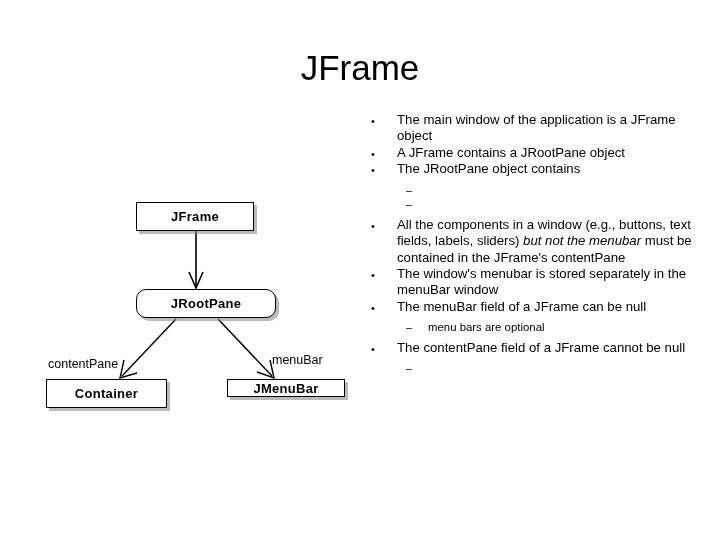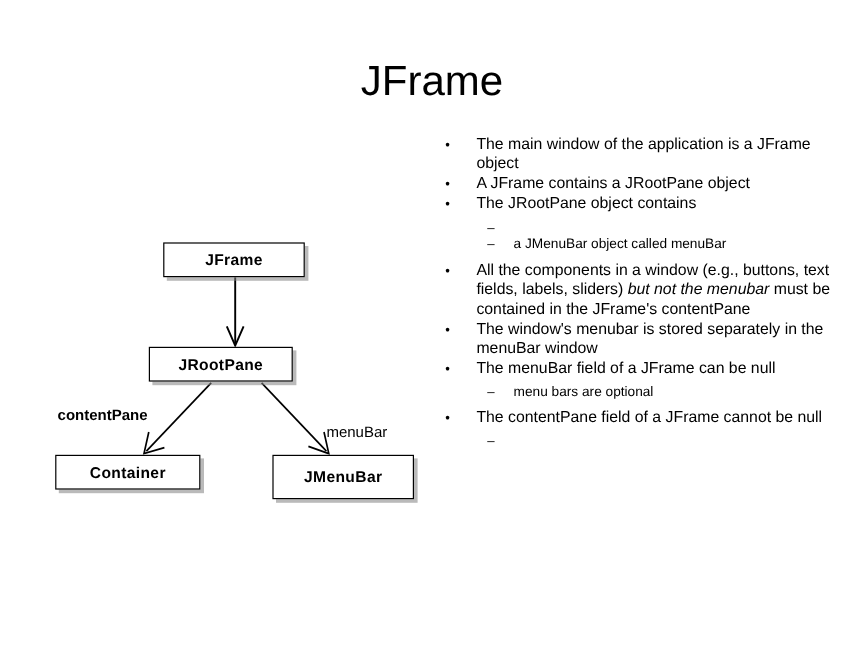--- a/index.html
+++ b/index.html
@@ -58,48 +58,48 @@
     font-size: 13px;
     letter-spacing: 0.3px;
   }
   #node-jframe {
     left: 136px;
     top: 22px;
     width: 118px;
     height: 29px;
   }
   #node-jrootpane {
-    left: 124px;
+    left: 136px;
     top: 109px;
-    width: 120px;
+    width: 140px;
     height: 29px;
+    border-radius: 10px;
   }
   #node-container {
     left: 46px;
     top: 199px;
     width: 121px;
     height: 29px;
     text-align: right;
   }
   #node-jmenubar {
     left: 227px;
     top: 199px;
     width: 118px;
-    height: 37px;
+    height: 18px;
   }
   .edge-label {
     position: absolute;
     font-size: 12.5px;
     font-weight: normal;
     white-space: nowrap;
   }
   #edge-label-contentpane {
     left: 48px;
-    top: 159px;
-    font-weight: bold;
+    top: 177px;
   }
   #edge-label-menubar {
     left: 272px;
     top: 173px;
   }
 
   
   #content-list {
     position: absolute;
     left: 366px;
@@ -201,21 +201,20 @@
       <div class="bullet-row level-1">
         <span class="bullet-marker">•</span>
         <span class="bullet-text">The JRootPane object contains</span>
       </div>
       <div class="spacer-sm"></div>
       <div class="bullet-row level-2">
         <span class="bullet-marker">–</span>
       </div>
       <div class="bullet-row level-2">
         <span class="bullet-marker">–</span>
-        <span class="bullet-text">a JMenuBar object called menuBar</span>
       </div>
       <div class="spacer-sm"></div>
       <div class="bullet-row level-1">
         <span class="bullet-marker">•</span>
         <span class="bullet-text">All the components in a window (e.g., buttons, text fields, labels, sliders) <i>but not the menubar</i> must be contained in the JFrame's contentPane</span>
       </div>
       <div class="bullet-row level-1">
         <span class="bullet-marker">•</span>
         <span class="bullet-text">The window's menubar is stored separately in the menuBar window</span>
       </div>

